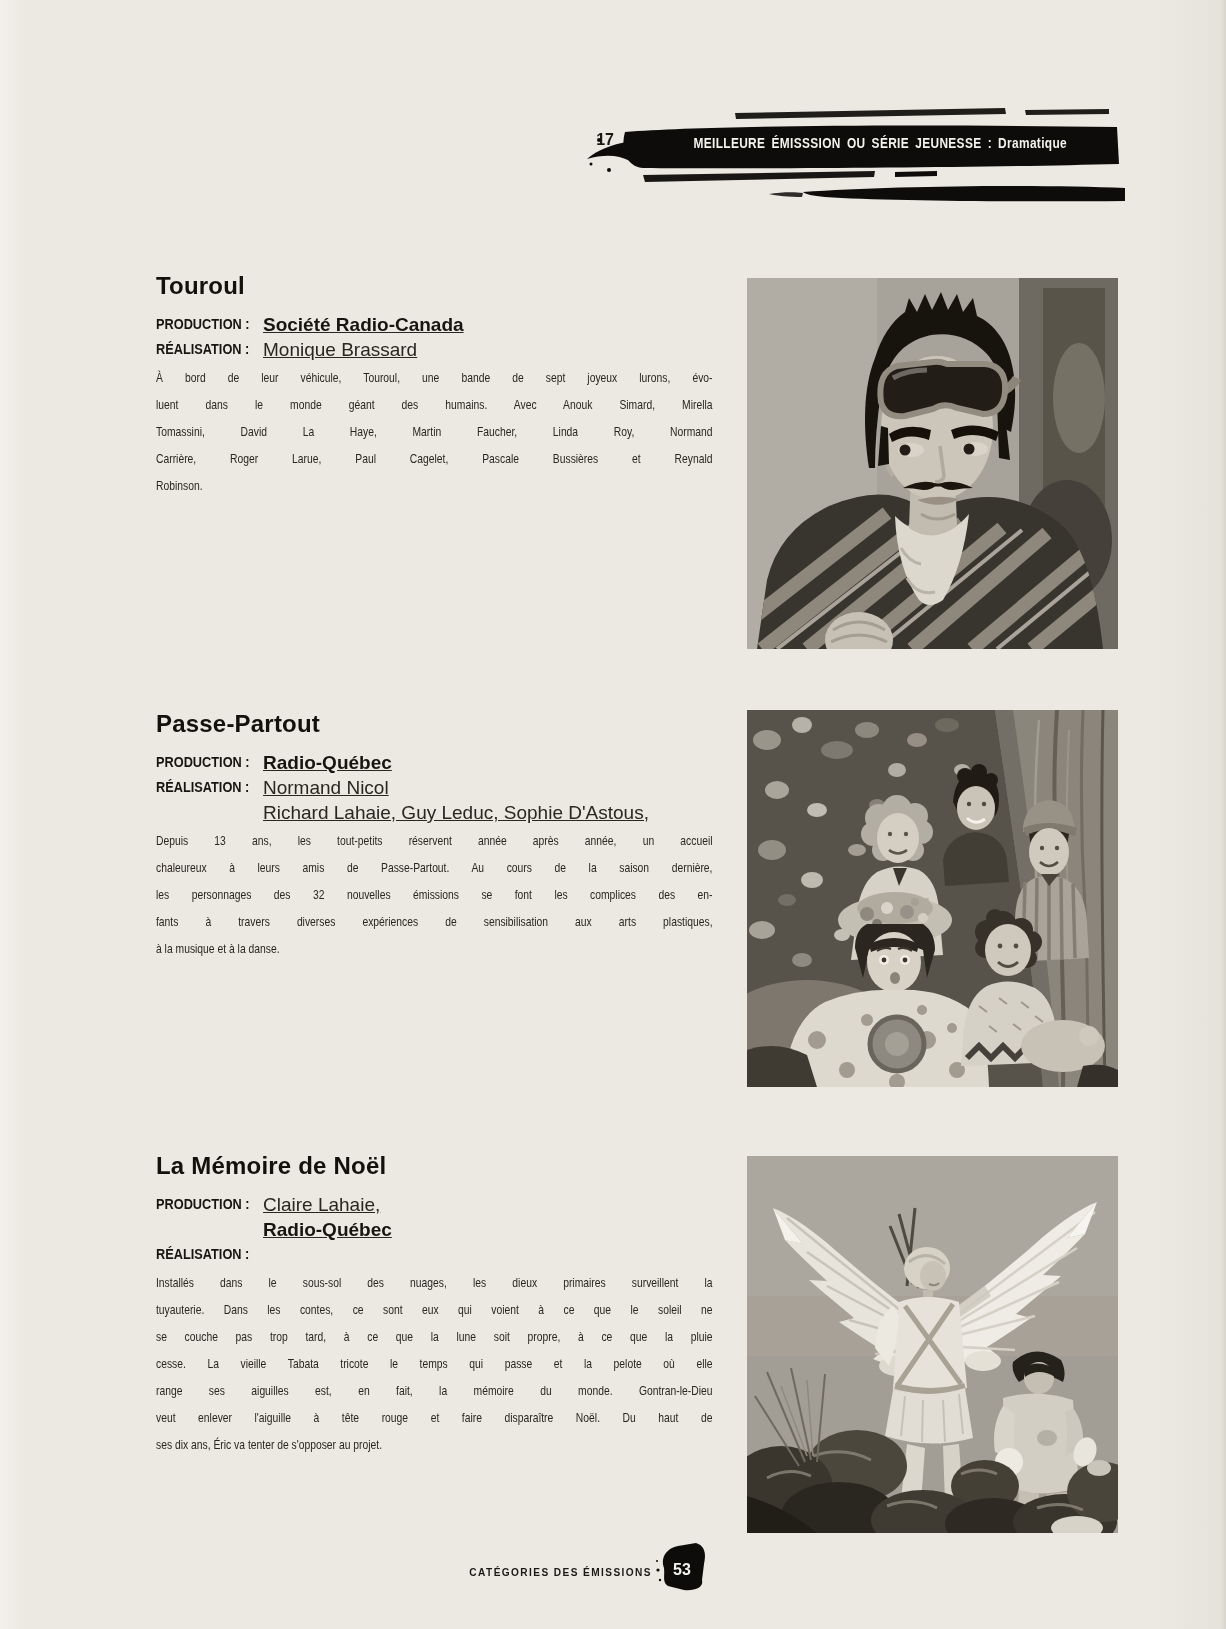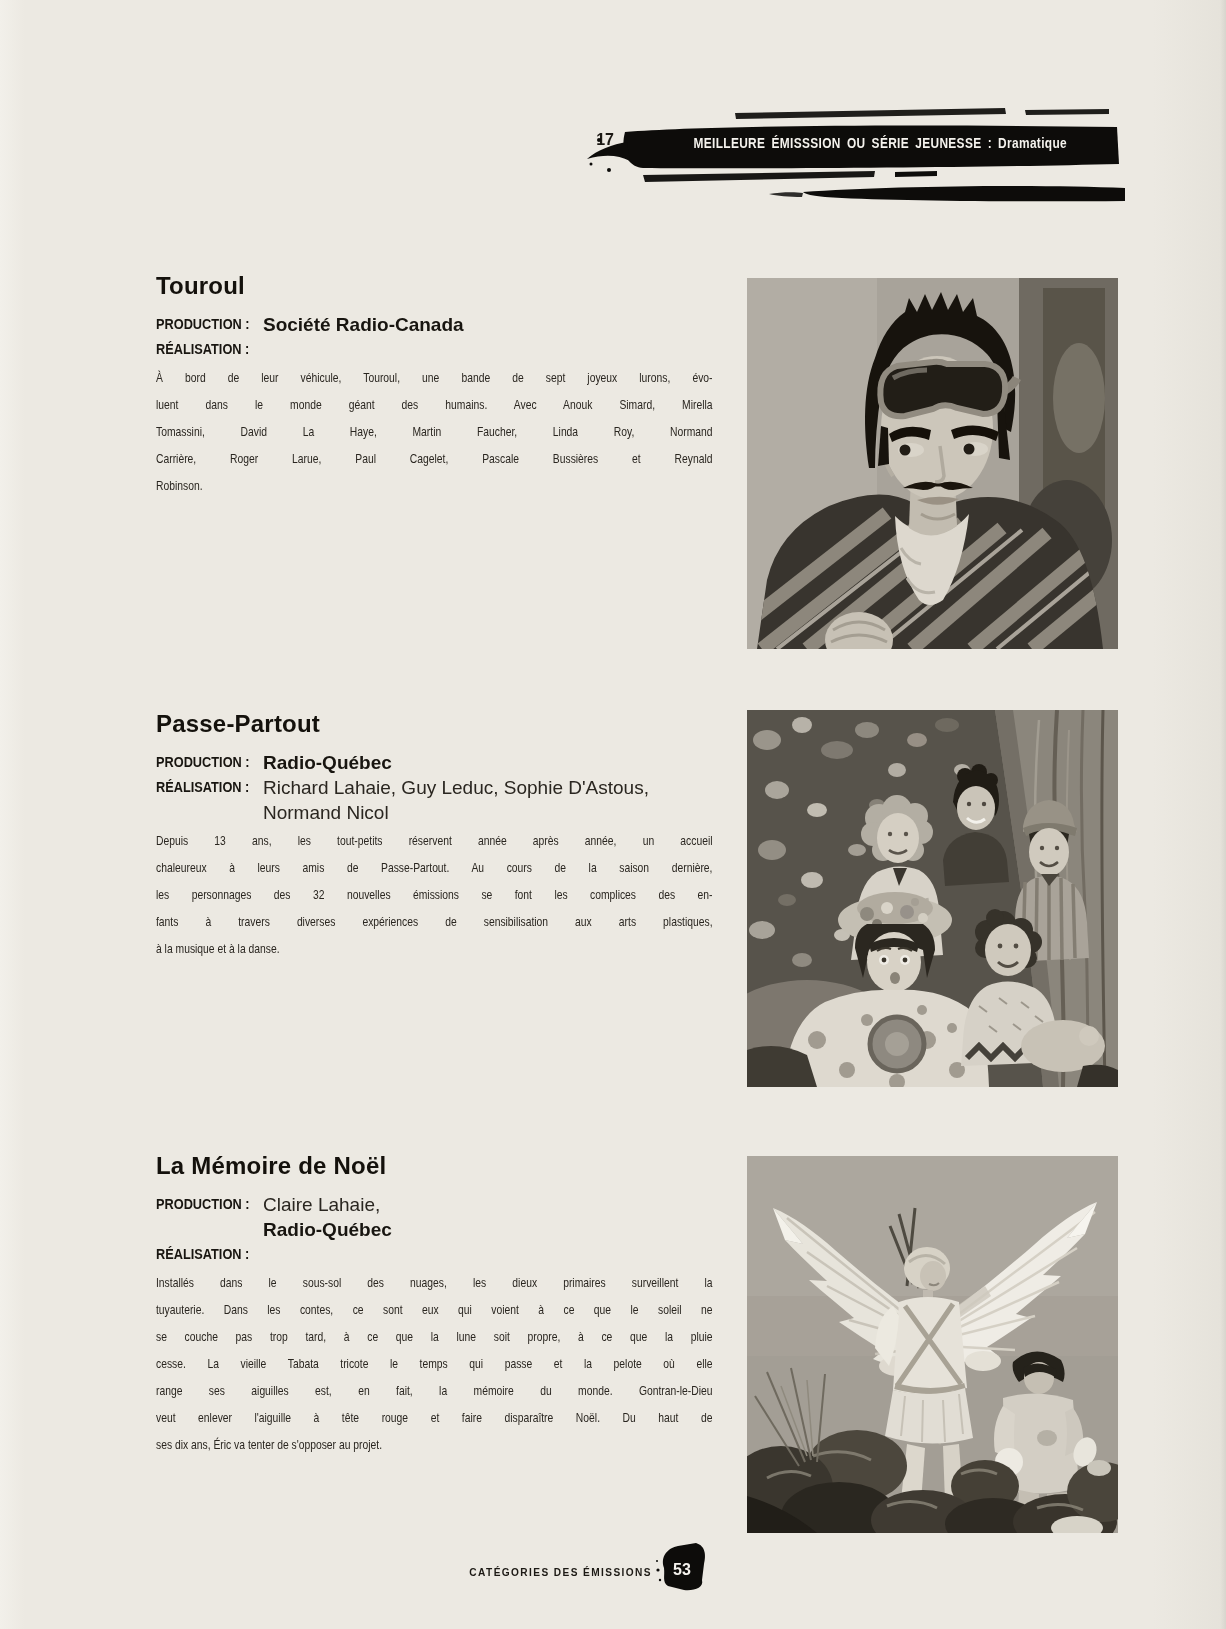--- a/index.html
+++ b/index.html
@@ -19,21 +19,21 @@
     text-align:right;font-weight:bold;font-size:14px;letter-spacing:.4px;word-spacing:3px;
     color:#f5f3ee;transform:scaleX(.85);transform-origin:100% 50%;white-space:nowrap;}
   
   .show{position:absolute;left:132px;width:560px;margin-left:24px;}
   .show1{top:272px;} .show2{top:710px;} .show3{top:1152px;}
   .show-title{margin:0 0 12px 0;font-size:24px;line-height:28px;font-weight:bold;
     letter-spacing:.2px;color:#14110c;}
   .credit{display:flex;line-height:25px;}
   .credit .label{flex:none;width:107px;font-weight:bold;font-size:14.5px;
     color:#181510;transform:scaleX(.88);transform-origin:0 50%;white-space:nowrap;}
-  .credit .value{flex:1;font-size:19px;color:#2a2620;}
+  .credit .value{flex:1;font-size:19px;color:#2a2620;text-decoration:underline;}
   .credit .value .vline{display:block;}
   .b{font-weight:bold;color:#181510;}
   .desc{margin-top:2px;width:700px;font-size:13px;line-height:27px;color:#2a2620;}
   .jline{text-align:justify;text-align-last:justify;transform:scaleX(.795);
     transform-origin:0 0;white-space:nowrap;}
   .jlast{text-align-last:left;}
   
   .photo{position:absolute;left:747px;width:371px;margin:0;padding:0;}
   .photo svg{display:block;width:100%;height:100%;}
   .photo1{top:278px;height:371px;}
@@ -73,20 +73,23 @@
   <section class="show show1">
     <h2 class="show-title">Touroul</h2>
     <div class="credit">
       <span class="label">PRODUCTION :</span>
       <span class="value">
           <span class="vline b">Société Radio-Canada</span>
         </span>
     </div>
     <div class="credit">
       <span class="label">RÉALISATION :</span>
+      <span class="value">
+          <span class="vline">Monique Brassard</span>
+        </span>
     </div>
     <div class="desc">
         <div class="jline">À bord de leur véhicule, Touroul, une bande de sept joyeux lurons, évo-</div>
         <div class="jline">luent dans le monde géant des humains. Avec Anouk Simard, Mirella</div>
         <div class="jline">Tomassini, David La Haye, Martin Faucher, Linda Roy, Normand</div>
         <div class="jline">Carrière, Roger Larue, Paul Cagelet, Pascale Bussières et Reynald</div>
         <div class="jline jlast">Robinson.</div>
       </div>
   </section>
 
@@ -150,22 +153,22 @@
     <h2 class="show-title">Passe-Partout</h2>
     <div class="credit">
       <span class="label">PRODUCTION :</span>
       <span class="value">
         <span class="vline b">Radio-Québec</span>
       </span>
     </div>
     <div class="credit">
       <span class="label">RÉALISATION :</span>
       <span class="value">
+        <span class="vline">Normand Nicol</span>
         <span class="vline">Richard Lahaie, Guy Leduc, Sophie D'Astous,</span>
-        <span class="vline">Normand Nicol</span>
       </span>
     </div>
     <div class="desc">
         <div class="jline">Depuis 13 ans, les tout-petits réservent année après année, un accueil</div>
         <div class="jline">chaleureux à leurs amis de Passe-Partout. Au cours de la saison dernière,</div>
         <div class="jline">les personnages des 32 nouvelles émissions se font les complices des en-</div>
         <div class="jline">fants à travers diverses expériences de sensibilisation aux arts plastiques,</div>
         <div class="jline jlast">à la musique et à la danse.</div>
       </div>
   </section>

